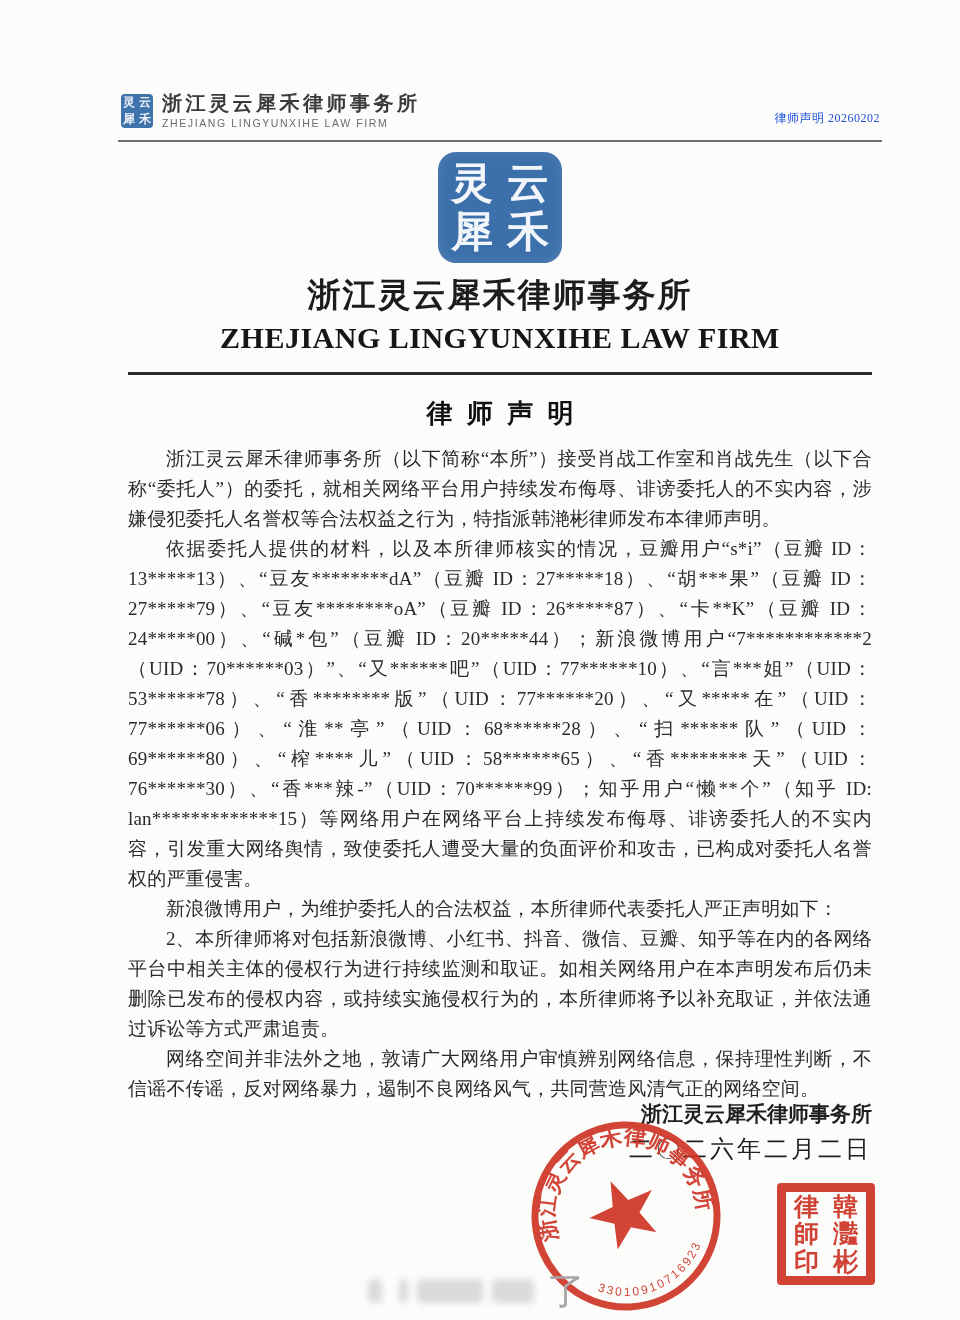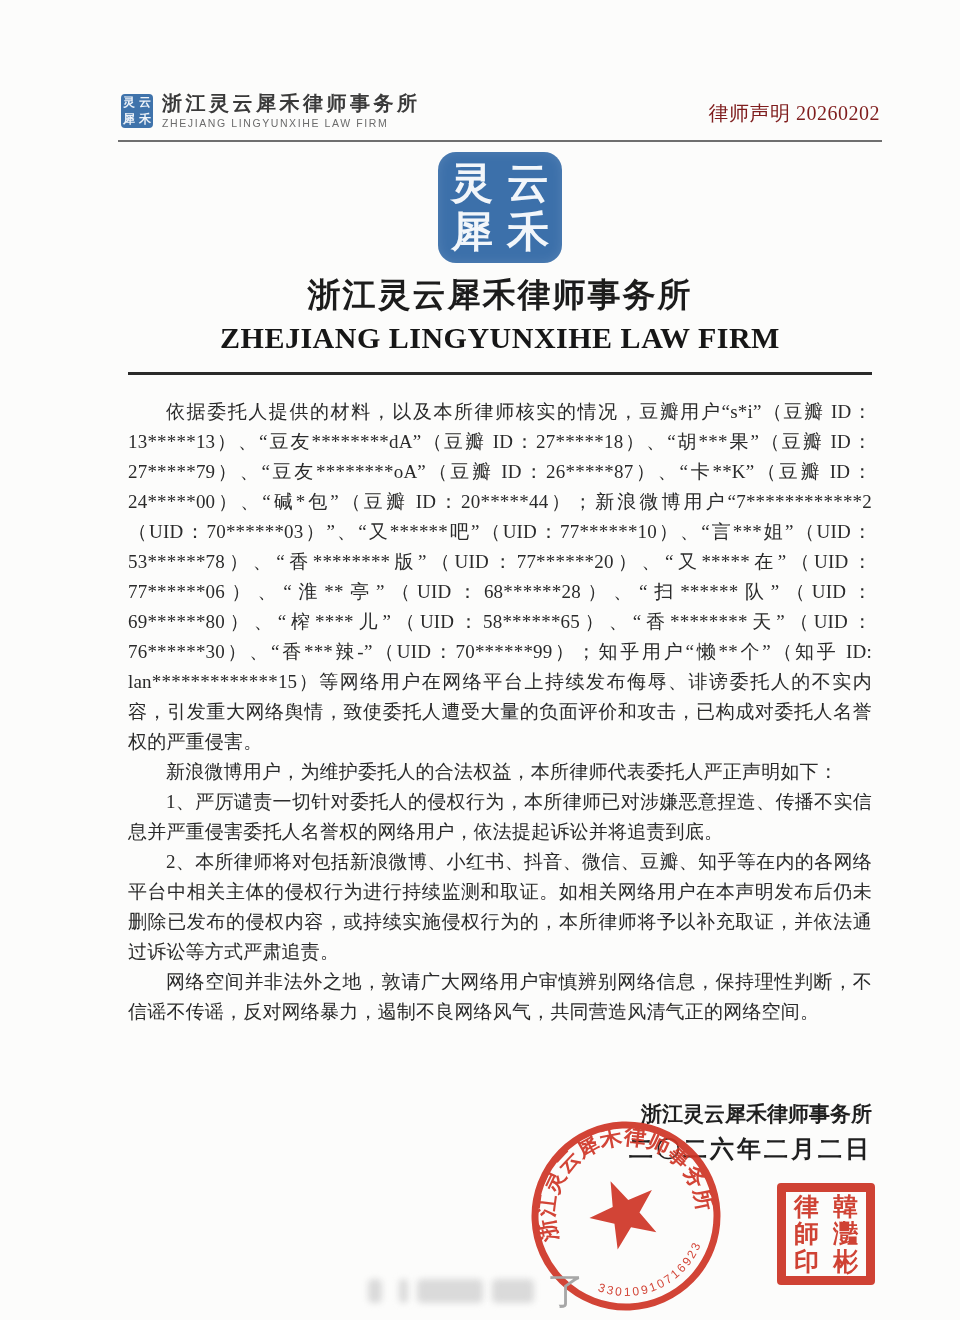--- a/index.html
+++ b/index.html
@@ -24,21 +24,21 @@
   .logo-sm span{color:#eef3f9;font-size:12px;line-height:12px;font-weight:bold;}
   .brand-text{margin-left:9px;}
   .brand-cn{
     font-family:"Liberation Sans", sans-serif;
     font-size:20px;font-weight:700;letter-spacing:3.5px;color:#3a3a3a;line-height:22px;
   }
   .brand-en{
     font-family:"Liberation Sans", sans-serif;
     font-size:10.5px;letter-spacing:1.6px;color:#6b6b6b;margin-top:3px;
   }
-  .doc-ref{font-size:20px;color:#7f1d1d;padding-bottom:2px;letter-spacing:0.5px;}
+  .doc-ref{font-size:12px;color:#1d4ed8;padding-bottom:2px;letter-spacing:0.5px;}
   .topbar-rule{position:absolute;top:140px;left:118px;right:78px;border-top:2px solid #6f6f6f;}
 
   
   .letterhead{position:absolute;top:152px;left:128px;width:744px;text-align:center;}
   .logo-lg{
     width:124px;height:111px;border-radius:18px;background:#3c70aa;
     display:inline-grid;grid-template-columns:1fr 1fr;grid-template-rows:1fr 1fr;
     align-items:center;justify-items:center;padding:6px;box-sizing:border-box;
     box-shadow:inset 0 0 12px rgba(255,255,255,.12);
   }
@@ -55,21 +55,21 @@
     letter-spacing:0.55em;text-indent:0.55em;line-height:34px;
   }
   .doc p{
     margin:0;font-size:19px;line-height:30px;color:#2a2a2a;
     text-align:justify;text-indent:2em;letter-spacing:0.2px;
   }
 
   
   .signature{position:absolute;top:1098px;right:88px;text-align:right;color:#1f1f1f;}
   .sig-firm,.sig-lawyer{font-size:21px;font-weight:700;line-height:33px;}
-  .sig-date{font-size:24px;line-height:36px;letter-spacing:3px;font-weight:bold;}
+  .sig-date{font-size:24px;line-height:36px;letter-spacing:3px;}
 
   
   .seal-round{
     position:absolute;left:526px;top:1116px;width:200px;height:200px;
     transform:rotate(-24deg);opacity:.92;pointer-events:none;
   }
   
   .seal-square{
     position:absolute;left:777px;top:1183px;width:78px;height:82px;
     border:9px solid #cc3526;border-radius:4px;opacity:.93;
@@ -112,23 +112,24 @@
       <span>云</span>
       <span>犀</span>
       <span>禾</span>
     </div>
     <h1 class="firm-cn">浙江灵云犀禾律师事务所</h1>
     <h2 class="firm-en">ZHEJIANG LINGYUNXIHE LAW FIRM</h2>
     <div class="rule-thick"></div>
   </section>
 
   <main class="doc">
+    <h3 class="doc-title">律师声明</h3>
+    <p>浙江灵云犀禾律师事务所（以下简称“本所”）接受肖战工作室和肖战先生（以下合称“委托人”）的委托，就相关网络平台用户持续发布侮辱、诽谤委托人的不实内容，涉嫌侵犯委托人名誉权等合法权益之行为，特指派韩滟彬律师发布本律师声明。</p>
     <p>依据委托人提供的材料，以及本所律师核实的情况，豆瓣用户“s*i”（豆瓣 ID：13*****13）、“豆友********dA”（豆瓣 ID：27*****18）、“胡***果”（豆瓣 ID：27*****79）、“豆友********oA”（豆瓣 ID：26*****87）、“卡**K”（豆瓣 ID：24*****00）、“碱*包”（豆瓣 ID：20*****44）；新浪微博用户“7************2（UID：70******03）”、“又******吧”（UID：77******10）、“言***姐”（UID：53******78）、“香********版”（UID：77******20）、“又*****在”（UID：77******06）、“淮**亭”（UID：68******28）、“扫******队”（UID：69******80）、“榨****儿”（UID：58******65）、“香********天”（UID：76******30）、“香***辣-”（UID：70******99）；知乎用户“懒**个”（知乎 ID: lan*************15）等网络用户在网络平台上持续发布侮辱、诽谤委托人的不实内容，引发重大网络舆情，致使委托人遭受大量的负面评价和攻击，已构成对委托人名誉权的严重侵害。</p>
     <p>新浪微博用户，为维护委托人的合法权益，本所律师代表委托人严正声明如下：</p>
-    <p>1、严厉谴责一切针对委托人的侵权行为，本所律师已对涉嫌恶意捏造、传播不实信息并严重侵害委托人名誉权的网络用户，依法提起诉讼并将追责到底。</p>
     <p>2、本所律师将对包括新浪微博、小红书、抖音、微信、豆瓣、知乎等在内的各网络平台中相关主体的侵权行为进行持续监测和取证。如相关网络用户在本声明发布后仍未删除已发布的侵权内容，或持续实施侵权行为的，本所律师将予以补充取证，并依法通过诉讼等方式严肃追责。</p>
     <p>网络空间并非法外之地，敦请广大网络用户审慎辨别网络信息，保持理性判断，不信谣不传谣，反对网络暴力，遏制不良网络风气，共同营造风清气正的网络空间。</p>
   </main>
 
   <div class="signature">
     <div class="sig-firm">浙江灵云犀禾律师事务所</div>
     <div class="sig-date">二〇二六年二月二日</div>
   </div>
 
   <div class="seal-round">

